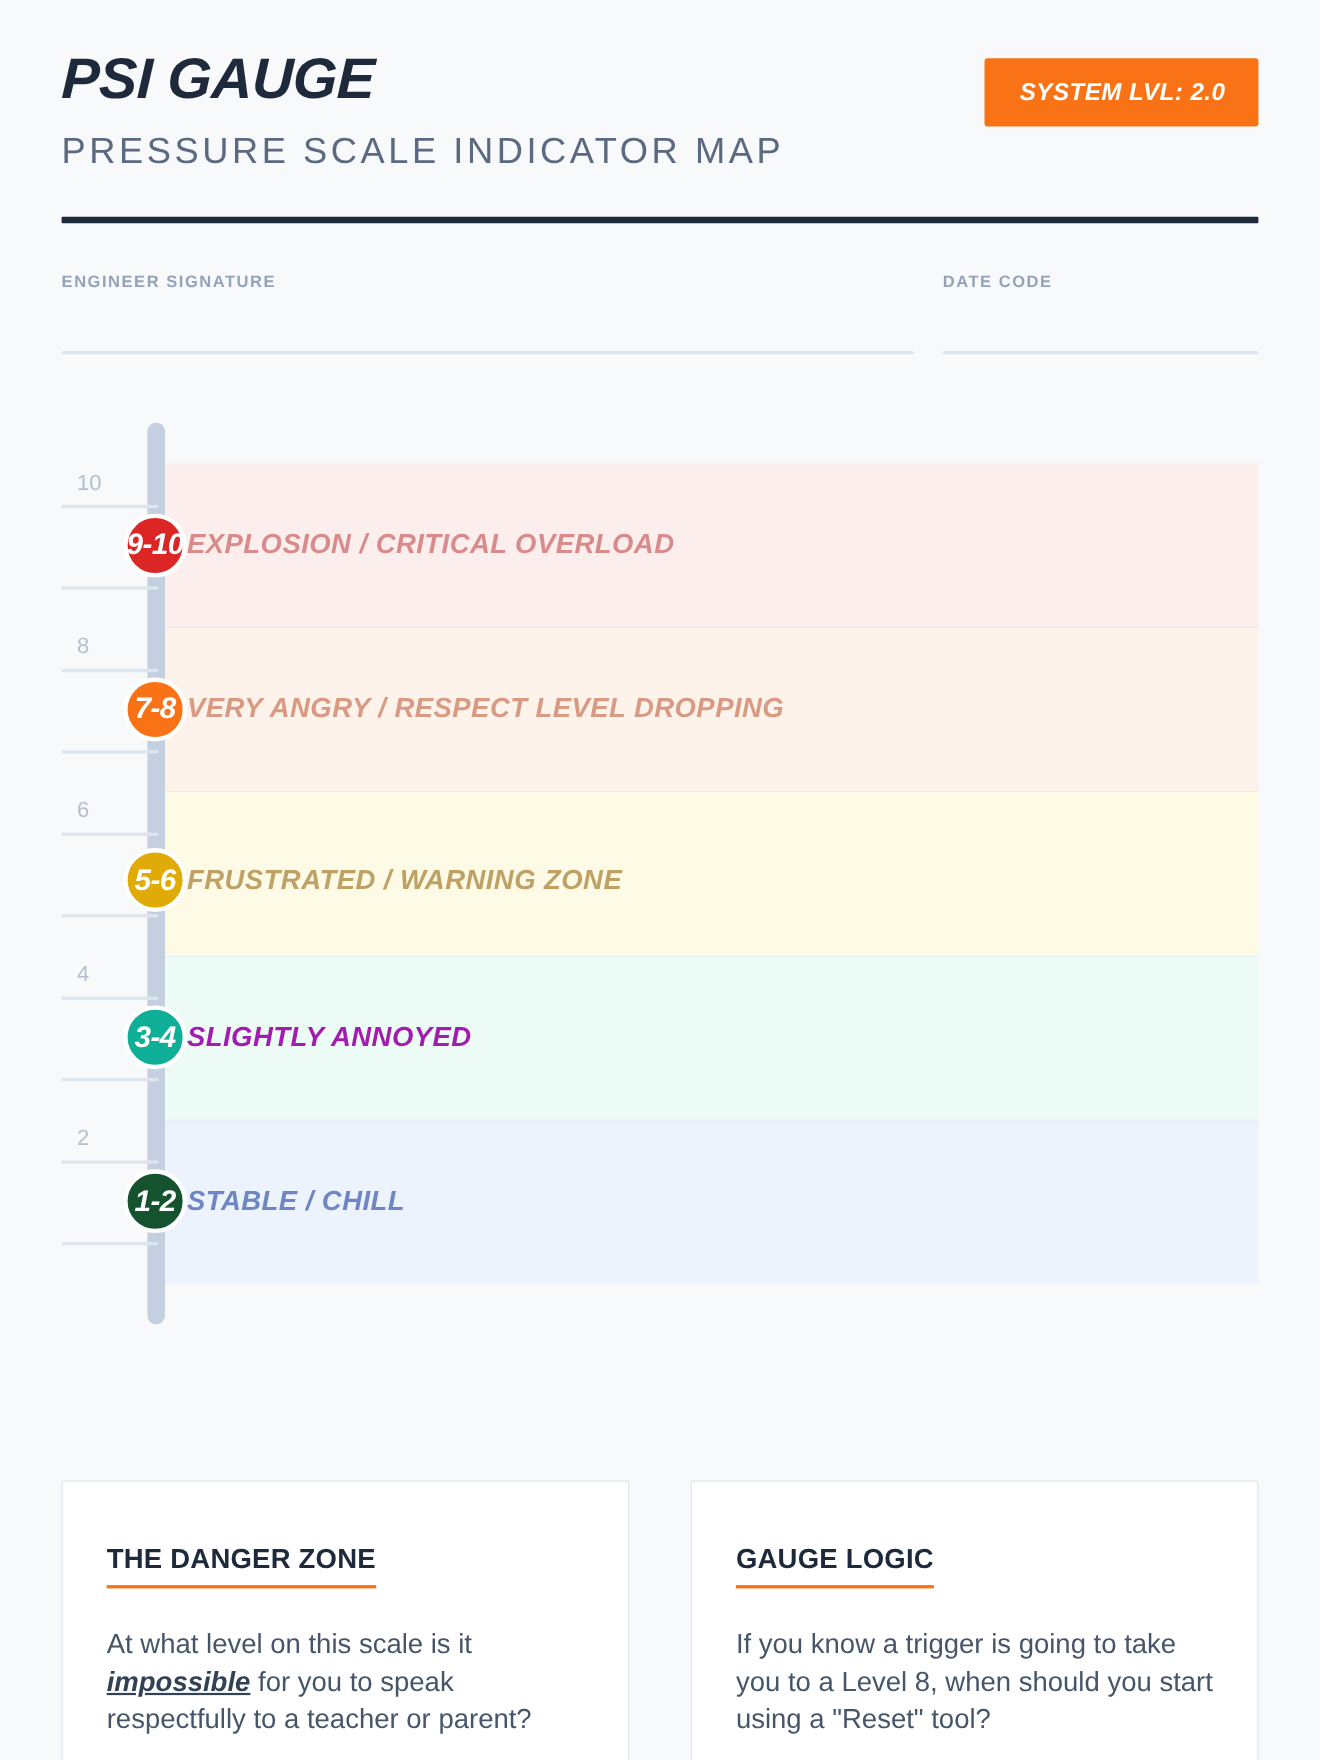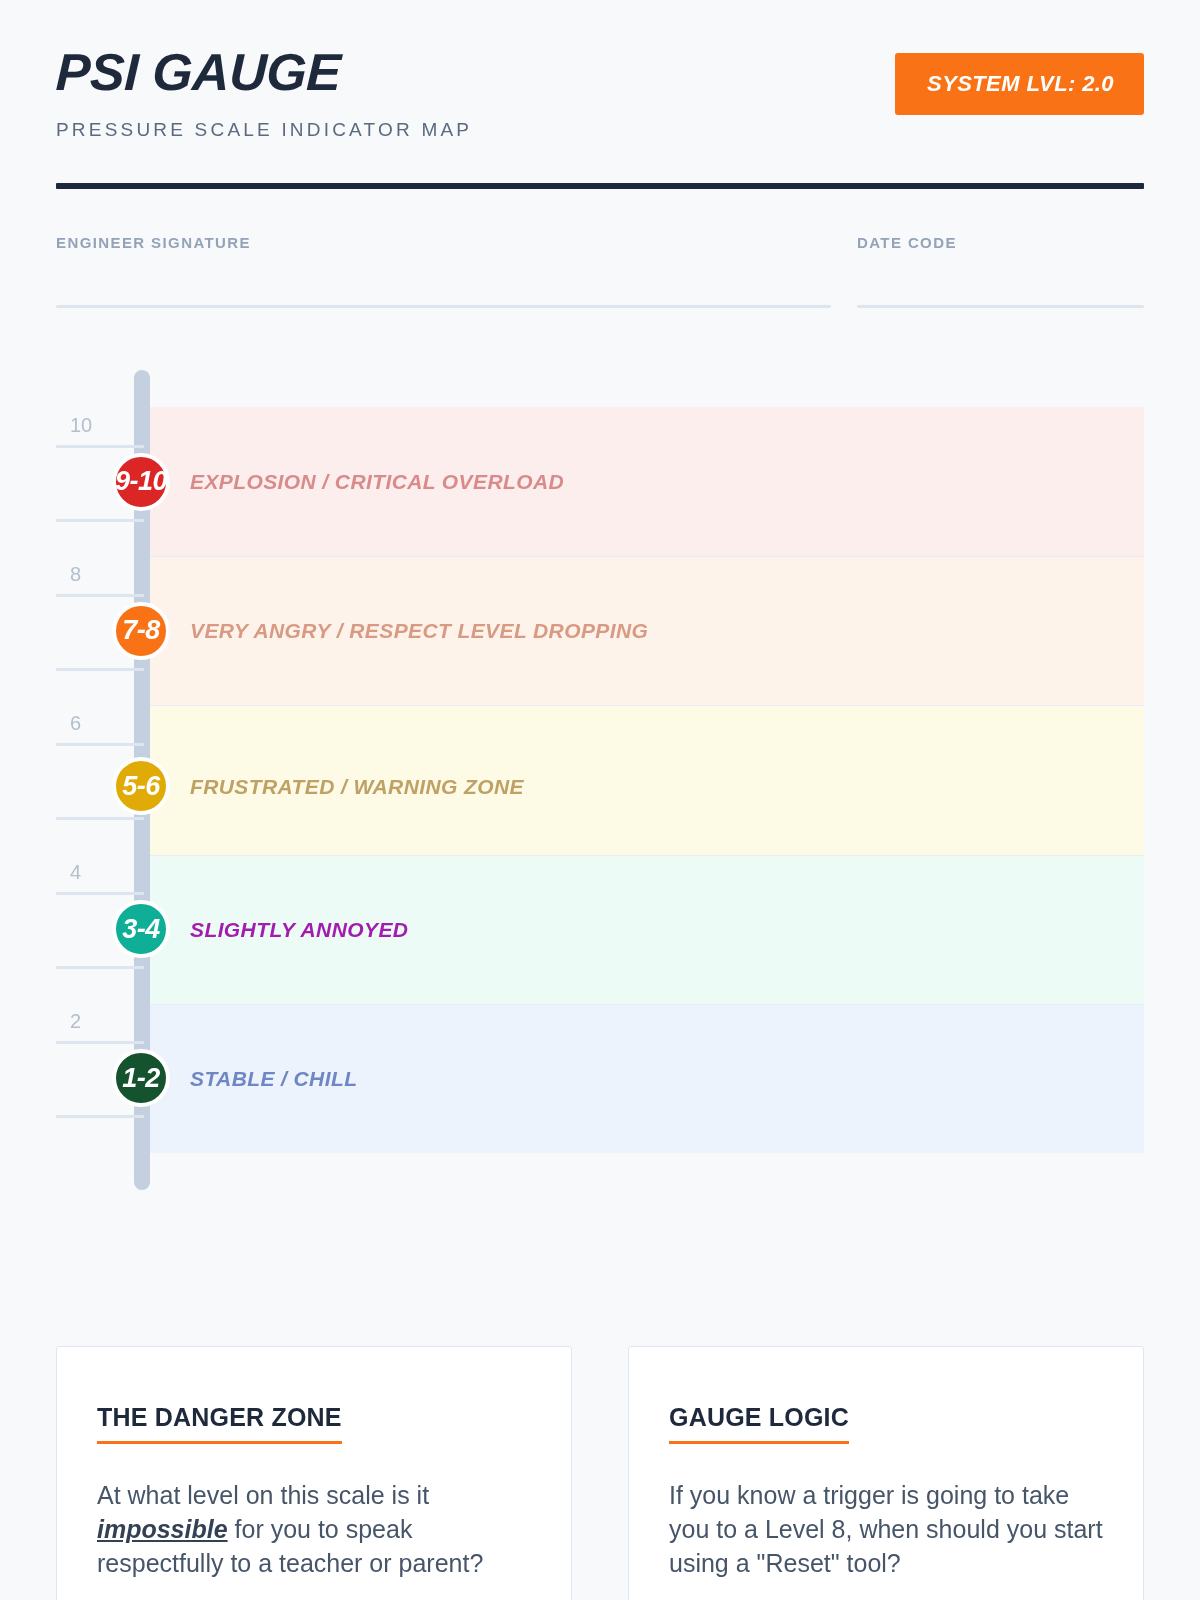--- a/index.html
+++ b/index.html
@@ -29,21 +29,21 @@
     font-size: 52px;
     font-weight: 800;
     font-style: italic;
     letter-spacing: -0.5px;
     color: #1e293b;
     line-height: 1.0;
     transform: skewX(-2deg);
   }
   .sub-title {
     margin-top: 22px;
-    font-size: 19px;
+    font-size: 33px;
     font-weight: 400;
     letter-spacing: 3.2px;
     color: #5b6a80;
     line-height: 1.0;
   }
   .lvl-badge {
     position: absolute;
     top: 53px;
     right: 0;
     background: #f97316;
@@ -155,22 +155,22 @@
     font-weight: 800;
     font-style: italic;
     display: flex;
     align-items: center;
     justify-content: center;
     line-height: 0.92;
     overflow: visible;
     letter-spacing: -0.5px;
   }
   .marker-label {
-    margin-left: 20px;
-    font-size: 21px;
+    margin-left: 0;
+    font-size: 25px;
     font-weight: 800;
     font-style: italic;
     letter-spacing: 0.4px;
     line-height: 1.0;
   }
 
   
   .cards {
     position: absolute;
     left: 56px;

